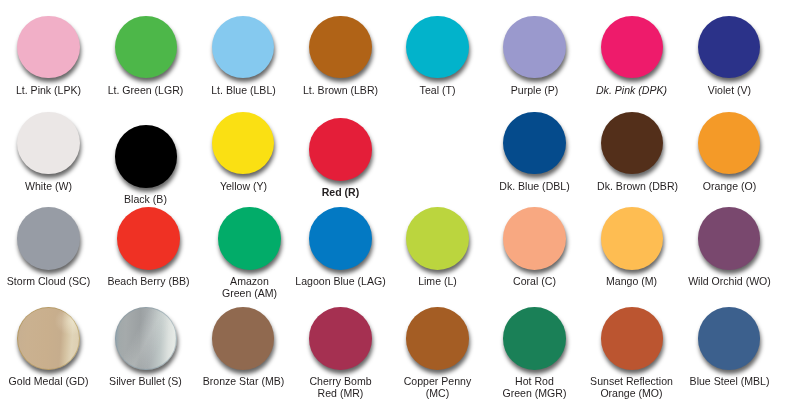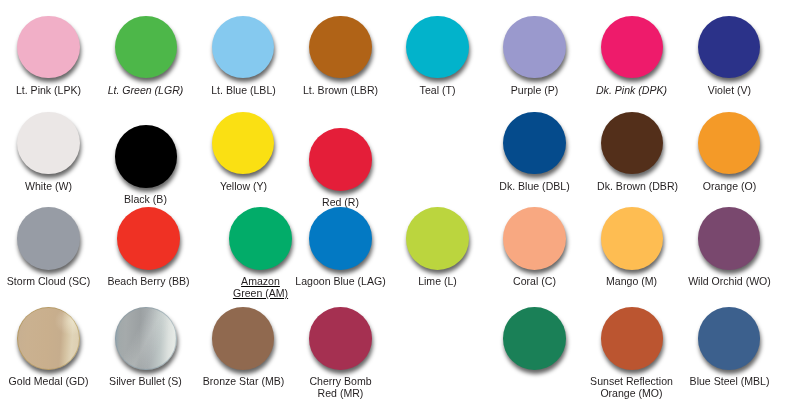--- a/index.html
+++ b/index.html
@@ -61,21 +61,21 @@
 <div id="chart">
   <div class="swatch" style="left:0.20px;top:15.80px;">
     <div class="disc-wrap">
       <span class="shadow"></span>
       <span class="disc" style="background: rgb(241, 175, 199);"></span>
     </div>
     <div class="label">
       <span class="lbl-line">Lt. Pink (LPK)</span>
     </div>
   </div>
-  <div class="swatch" style="left:97.40px;top:15.80px;font-style:italic;">
+  <div class="swatch" style="left:97.40px;top:15.80px;">
     <div class="disc-wrap">
       <span class="shadow"></span>
       <span class="disc" style="background: rgb(77, 183, 73);"></span>
     </div>
     <div class="label">
       <span class="lbl-line">Lt. Green (LGR)</span>
     </div>
   </div>
   <div class="swatch" style="left:194.60px;top:15.80px;">
     <div class="disc-wrap">
@@ -151,21 +151,21 @@
   </div>
   <div class="swatch" style="left:194.60px;top:111.60px;">
     <div class="disc-wrap">
       <span class="shadow"></span>
       <span class="disc" style="background: rgb(250, 224, 19);"></span>
     </div>
     <div class="label">
       <span class="lbl-line">Yellow (Y)</span>
     </div>
   </div>
-  <div class="swatch" style="left:291.80px;top:128px;">
+  <div class="swatch" style="left:291.80px;top:118px;font-weight:bold;">
     <div class="disc-wrap">
       <span class="shadow"></span>
       <span class="disc" style="background: rgb(228, 30, 57);"></span>
     </div>
     <div class="label">
       <span class="lbl-line">Red (R)</span>
     </div>
   </div>
   <div class="swatch" style="left:486.20px;top:111.60px;">
     <div class="disc-wrap">
@@ -205,21 +205,21 @@
   </div>
   <div class="swatch" style="left:100px;top:207.00px;text-align:center;">
     <div class="disc-wrap">
       <span class="shadow"></span>
       <span class="disc" style="background: rgb(239, 49, 36);"></span>
     </div>
     <div class="label">
       <span class="lbl-line">Beach Berry (BB)</span>
     </div>
   </div>
-  <div class="swatch" style="left:212px;top:207.00px;text-decoration:underline;">
+  <div class="swatch" style="left:201px;top:207.00px;">
     <div class="disc-wrap">
       <span class="shadow"></span>
       <span class="disc" style="background: rgb(2, 172, 105);"></span>
     </div>
     <div class="label">
       <span class="lbl-line">Amazon</span>
       <span class="lbl-line">Green (AM)</span>
     </div>
   </div>
   <div class="swatch" style="left:291.80px;top:207.00px;">
@@ -297,24 +297,38 @@
   <div class="swatch" style="left:291.80px;top:307.00px;">
     <div class="disc-wrap">
       <span class="shadow"></span>
       <span class="disc" style="background: rgb(165, 48, 81);"></span>
     </div>
     <div class="label">
       <span class="lbl-line">Cherry Bomb</span>
       <span class="lbl-line">Red (MR)</span>
     </div>
   </div>
+  <div class="swatch" style="left:389.00px;top:307.00px;">
+    <div class="disc-wrap">
+      <span class="shadow"></span>
+      <span class="disc" style="background: rgb(164, 93, 36);"></span>
+    </div>
+    <div class="label">
+      <span class="lbl-line">Copper Penny</span>
+      <span class="lbl-line">(MC)</span>
+    </div>
+  </div>
   <div class="swatch" style="left:486.20px;top:307.00px;">
     <div class="disc-wrap">
       <span class="shadow"></span>
       <span class="disc" style="background: rgb(26, 128, 87);"></span>
+    </div>
+    <div class="label">
+      <span class="lbl-line">Hot Rod</span>
+      <span class="lbl-line">Green (MGR)</span>
     </div>
   </div>
   <div class="swatch" style="left:583.40px;top:307.00px;">
     <div class="disc-wrap">
       <span class="shadow"></span>
       <span class="disc" style="background: rgb(187, 85, 48);"></span>
     </div>
     <div class="label">
       <span class="lbl-line">Sunset Reflection</span>
       <span class="lbl-line">Orange (MO)</span>

